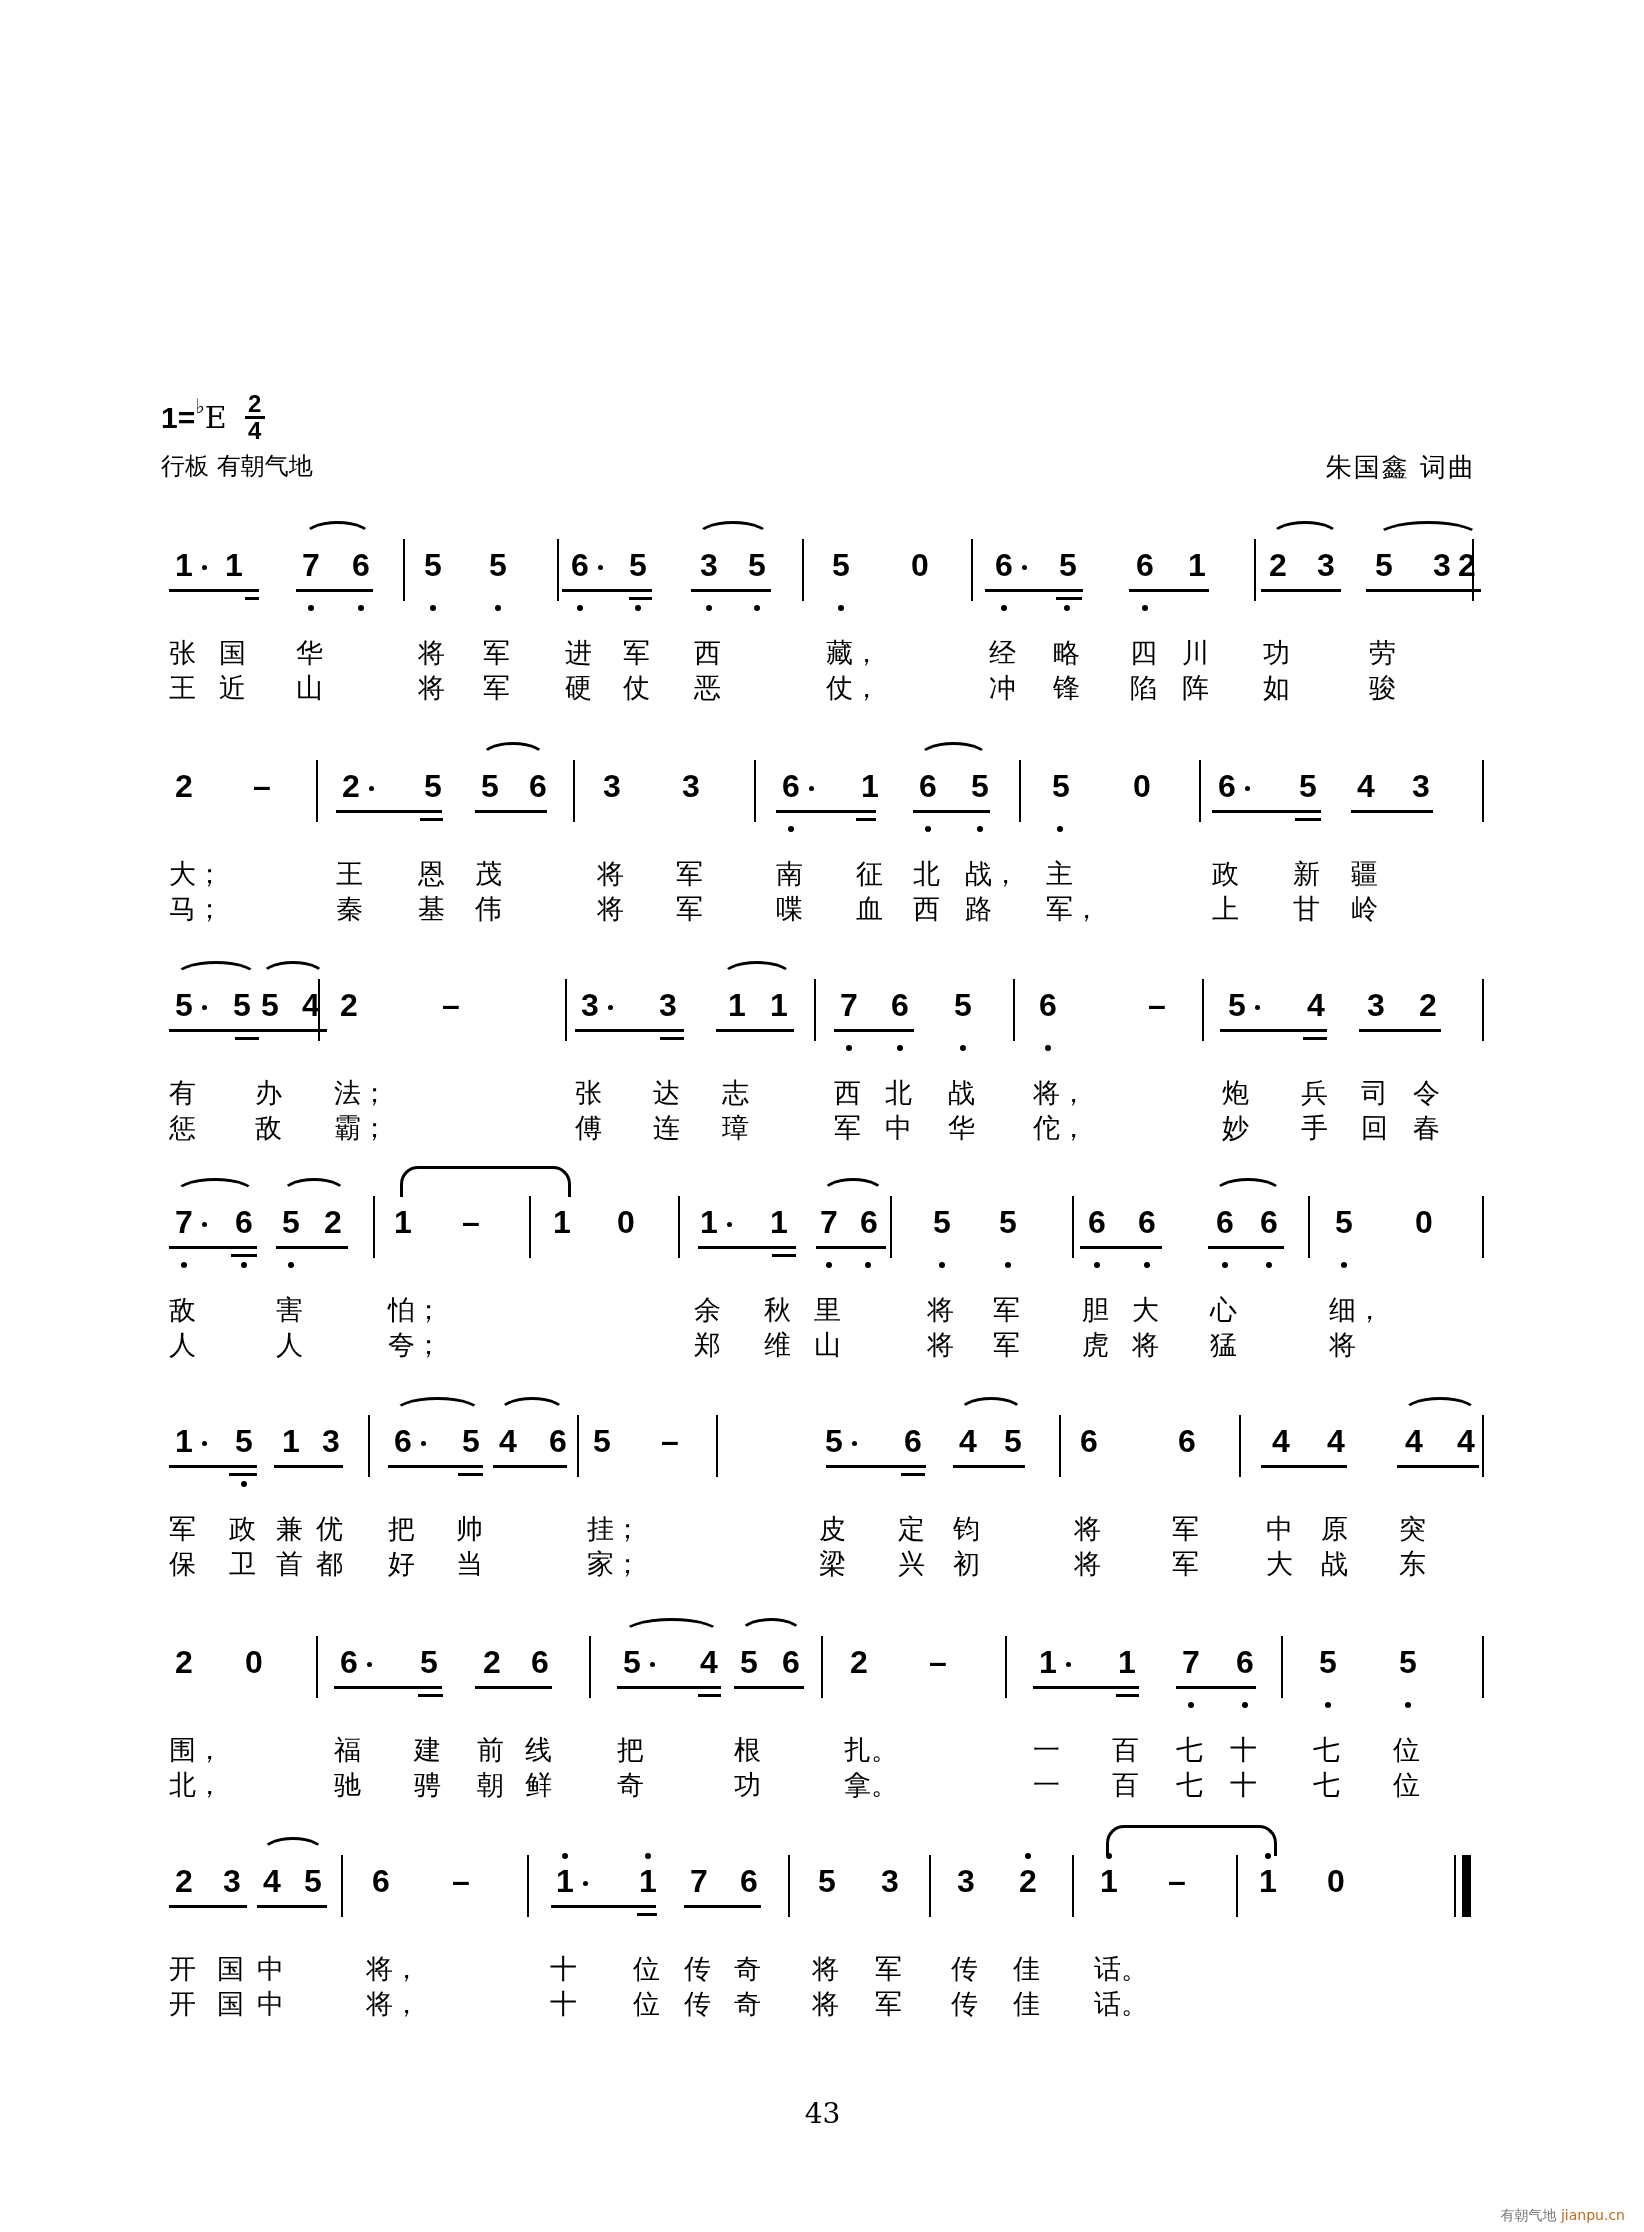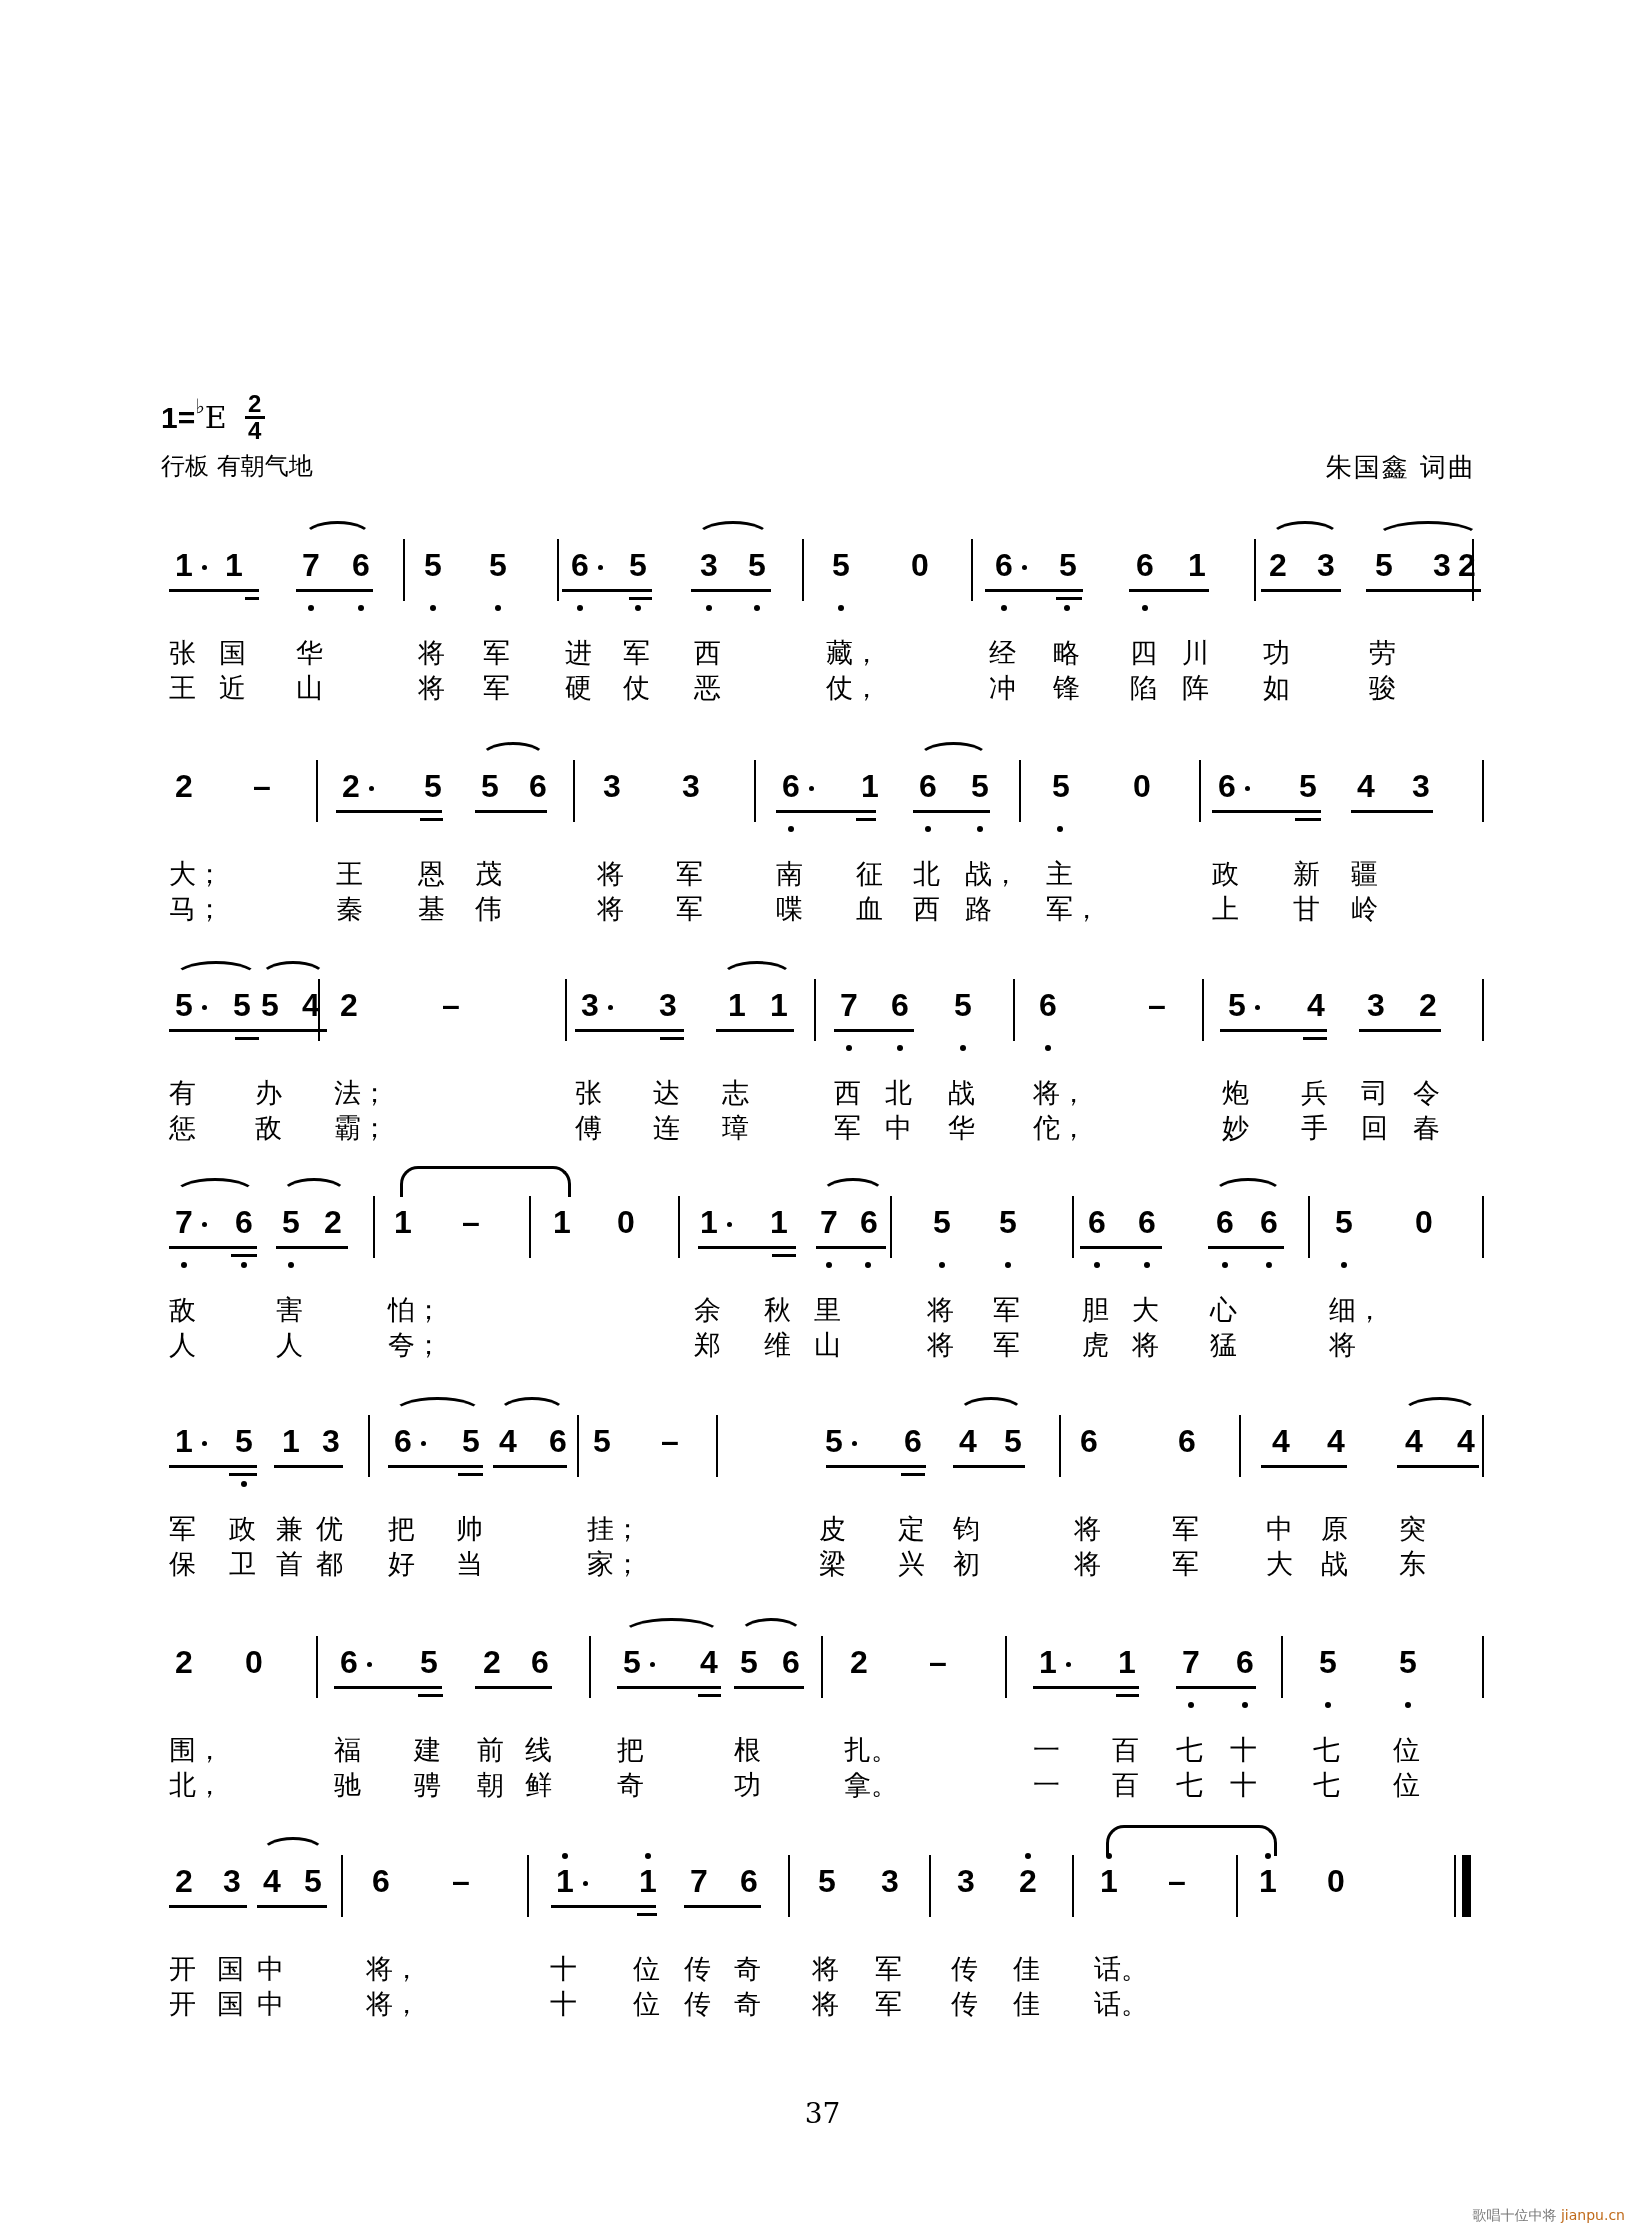--- a/index.html
+++ b/index.html
@@ -608,19 +608,19 @@
           <span class="lyric" style="left: 575px; text-align: left; width: 60px;">奇</span>
           <span class="lyric" style="left: 653px; text-align: left; width: 60px;">将</span>
           <span class="lyric" style="left: 716px; text-align: left; width: 60px;">军</span>
           <span class="lyric" style="left: 792px; text-align: left; width: 60px;">传</span>
           <span class="lyric" style="left: 854px; text-align: left; width: 60px;">佳</span>
           <span class="lyric" style="left: 935px; text-align: left; width: 60px;">话。</span>
         </div>
       </div>
     </div>
 
-  <div class="pagenum">37</div>
+  <div class="pagenum">43</div>
   <div class="watermark">
-    <span>歌唱十位中将</span>
+    <span>有朝气地</span>
     <span class="site">jianpu.cn</span>
   </div>
 </div>
 
 
 </body></html>

